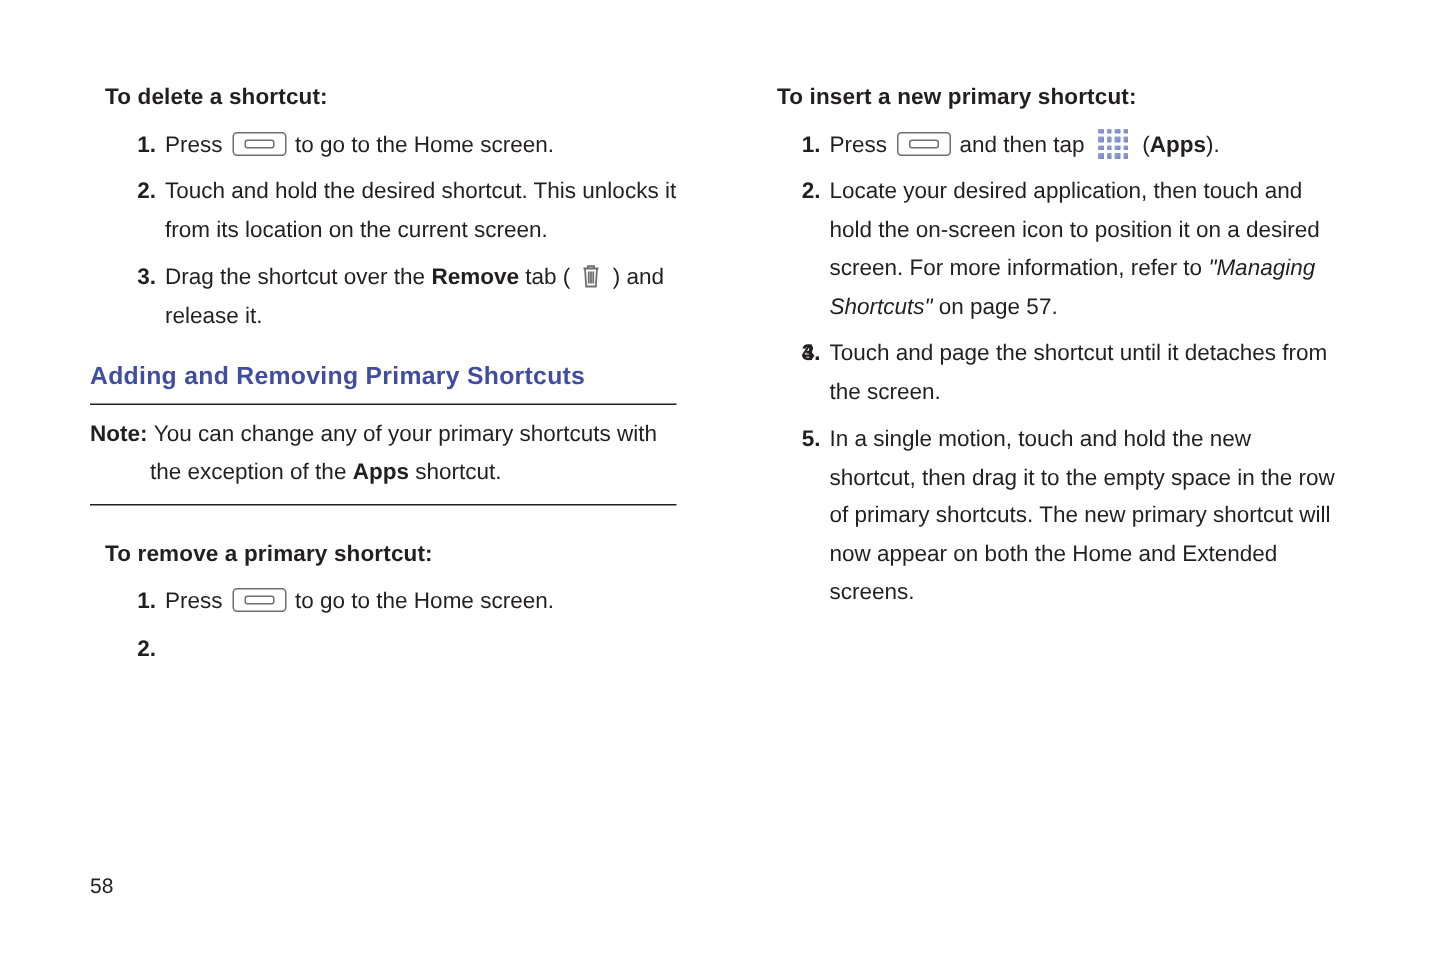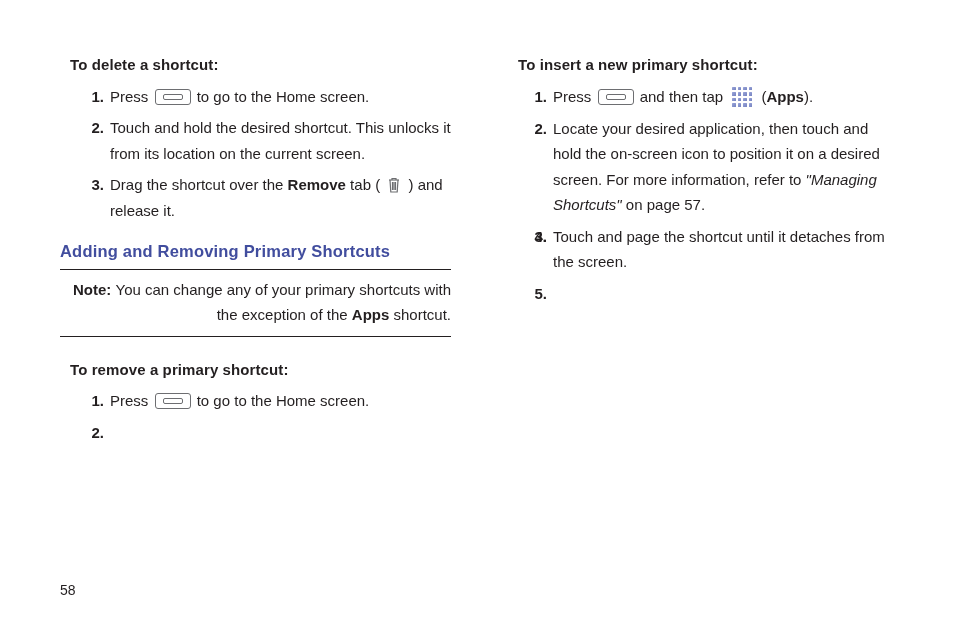--- a/index.html
+++ b/index.html
@@ -60,21 +60,20 @@
     left: 22px;
     width: 22px;
     text-align: right;
     font-weight: bold;
   }
   .note-block {
     margin: 4px 0 2px 0;
     padding-left: 40px;
     text-indent: -40px;
     line-height: 1.65;
-    text-align: right;
   }
   .note-label { font-weight: bold; }
   .b { font-weight: bold; margin-top: 48px; }
   .i { font-style: italic; }
   .home-btn {
     display: inline-block;
     width: 34px;
     height: 14px;
     border: 1.5px solid #6d6e71;
     border-radius: 3px;
@@ -210,18 +209,19 @@
       </li>
       <li>
         <span class="num">3.</span>
       </li>
       <li>
         <span class="num">4.</span>
         <span>Touch and page the shortcut until it detaches from the screen.</span>
       </li>
       <li>
         <span class="num">5.</span>
+        <span>In a single motion, touch and hold the new shortcut, then drag it to the empty space in the row of primary shortcuts. The new primary shortcut will now appear on both the Home and Extended screens.</span>
       </li>
     </ol>
   </div>
 
   <div class="pagenum">58</div>
 </div>
 
 </body></html>

